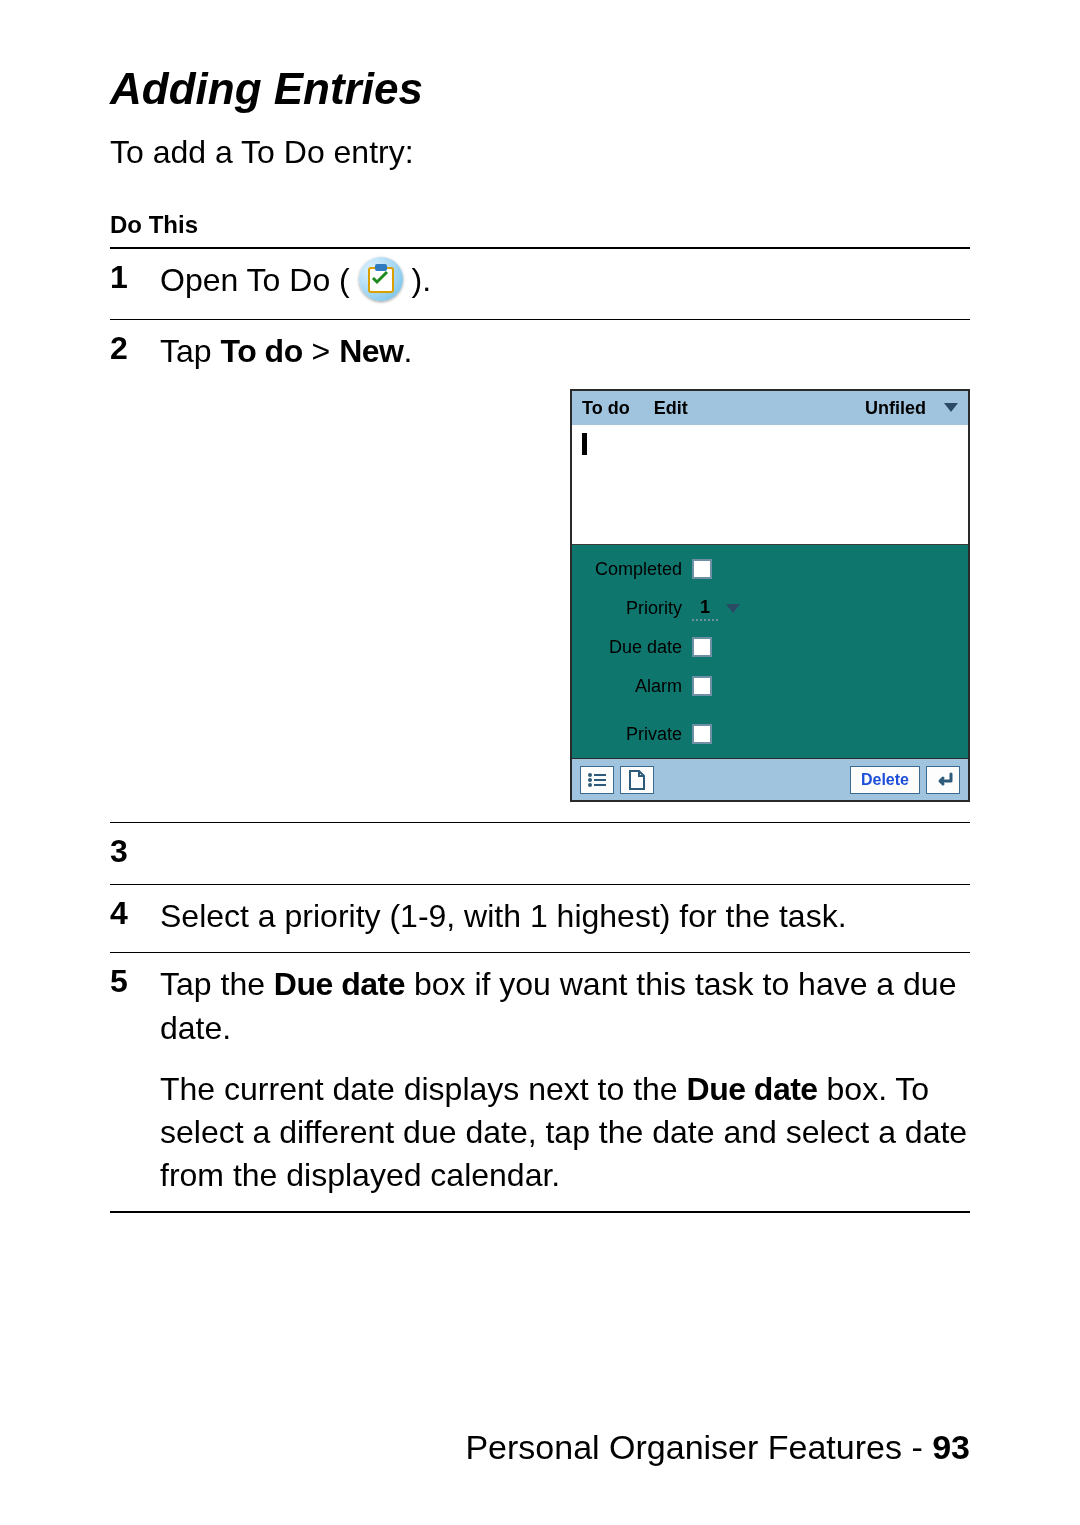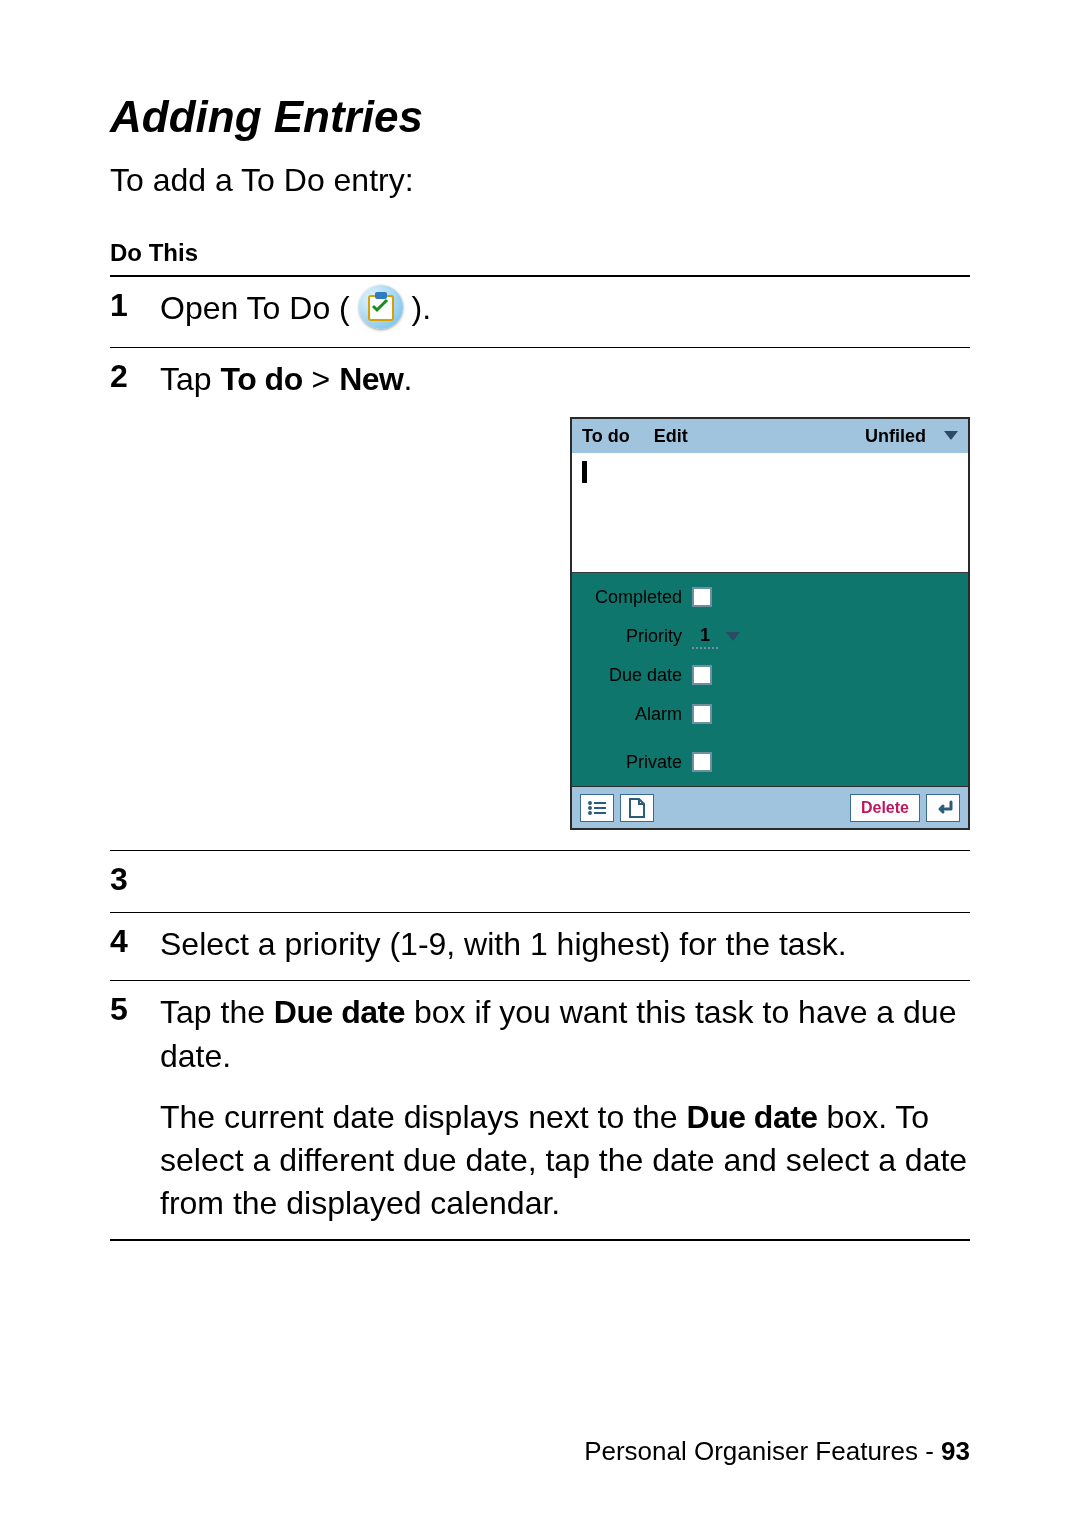--- a/index.html
+++ b/index.html
@@ -9,21 +9,21 @@
     width: 1080px;
     height: 1525px;
     background: #fff;
     font-family: Arial, Helvetica, sans-serif;
     color: #000;
   }
   .page {
     position: relative;
     width: 1080px;
     height: 1525px;
-    padding: 92px 110px 0 110px;
+    padding: 64px 110px 0 110px;
   }
   .title {
     font-size: 44px;
     font-style: italic;
     font-weight: bold;
     margin-bottom: 20px;
     font-family: Arial, sans-serif;
   }
   .intro {
     font-size: 32px;
@@ -154,27 +154,27 @@
     height: 28px;
     display: flex;
     align-items: center;
     justify-content: center;
     color: #2f5b7a;
     font-weight: bold;
     font-size: 16px;
   }
   .tbtn.icon { width: 34px; }
   .spacer { flex: 1; }
-  .delete-btn { padding: 0 10px; color: #be185d; }
+  .delete-btn { padding: 0 10px; color: #1d4ed8; }
 
   .footer {
     position: absolute;
     bottom: 58px;
     right: 110px;
-    font-size: 26px;
+    font-size: 34px;
   }
   .footer .pn { font-weight: bold; }
 </style>
 </head>
 <body>
 
 <div class="page">
   <div class="title">Adding Entries</div>
   <div class="intro">To add a To Do entry:</div>
 

